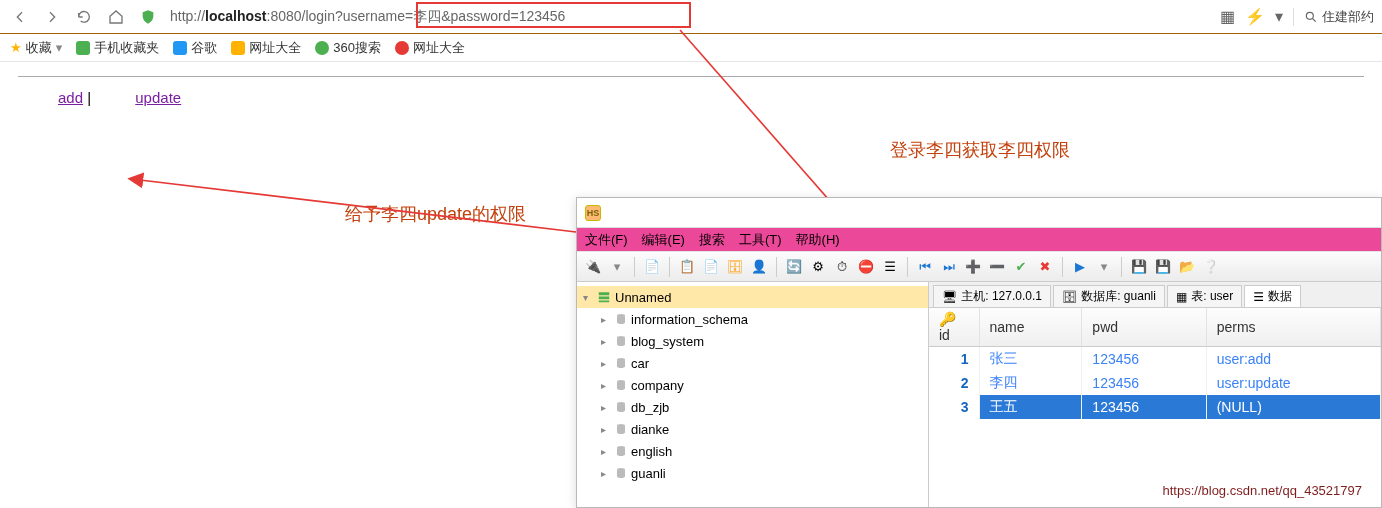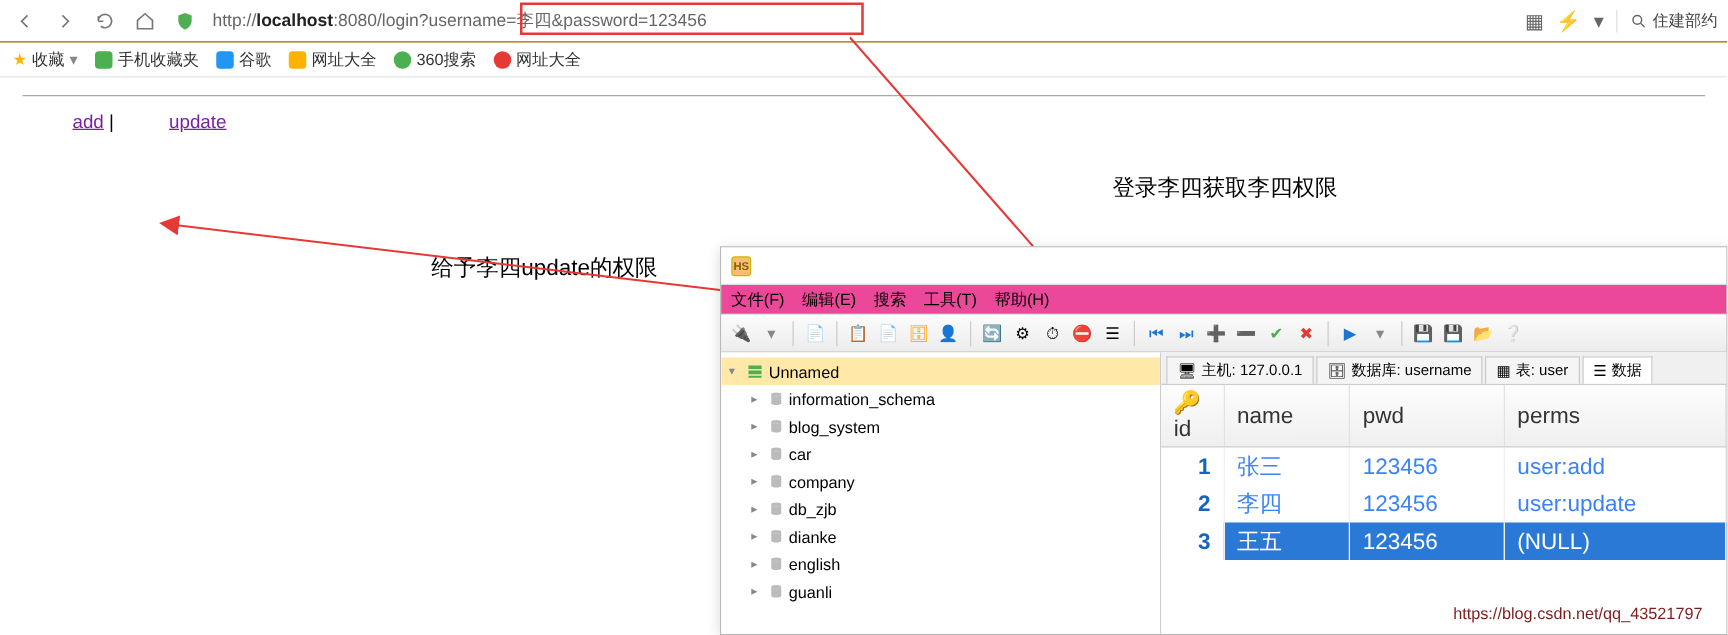--- a/index.html
+++ b/index.html
@@ -73,21 +73,21 @@
 .page {
   padding: 14px 18px;
 }
 .page h1 { font-size: 32px; font-weight: 700; margin-bottom: 12px; }
 .page hr { border: none; border-top: 1px solid #aaa; margin-bottom: 12px; }
 .links { font-size: 15px; }
 .links a { color: #7b1fa2; text-decoration: underline; margin-left: 40px; }
 
 .anno {
   position: absolute;
-  color: #000000;
+  color: #c2410c;
   font-size: 18px;
   font-weight: 500;
   pointer-events: none;
 }
 .anno1 { left: 890px; top: 138px; }
 .anno2 { left: 345px; top: 202px; }
 
 svg.overlay {
   position: absolute; left: 0; top: 0;
   width: 1382px; height: 508px;
@@ -164,21 +164,21 @@
   display: flex; align-items: center; gap: 4px;
   background: #f5f5f5; border: 1px solid #ccc; border-bottom: none;
   font-size: 12px; cursor: pointer;
 }
 .tab.active { background: #fff; }
 .caption-row {
   height: 24px; display: flex; align-items: center; justify-content: space-between;
   padding: 0 8px; color: #444; border-bottom: 1px solid #eee;
 }
 .tbl {
-  width: 100%; border-collapse: collapse; font-size: 18px;
+  width: 100%; border-collapse: collapse; font-size: 14px;
 }
 .tbl th {
   text-align: left; font-weight: 400; padding: 3px 10px;
   background: linear-gradient(#fdfdfd,#efefef);
   border-right: 1px solid #e2e2e2; border-bottom: 1px solid #ccc;
   color: #333;
 }
 .tbl td {
   padding: 3px 10px; border-right: 1px solid #f0f0f0;
 }
@@ -407,21 +407,21 @@
               <ellipse cx="12" cy="5" rx="8" ry="3" fill="#bbb"></ellipse>
               <path fill="#bbb" d="M4 5v14c0 1.7 3.6 3 8 3s8-1.3 8-3V5c0 1.7-3.6 3-8 3S4 6.7 4 5z"></path>
             </svg>
             <span>guanli</span>
           </div>
         </div>
     </div>
     <div class="right-pane">
       <div class="tabbar">
         <div class="tab">🖥 <span>主机: 127.0.0.1</span></div>
-        <div class="tab">🗄 <span>数据库: username</span></div>
+        <div class="tab">🗄 <span>数据库: guanli</span></div>
         <div class="tab">▦ <span>表: user</span></div>
         <div class="tab active">☰ <span>数据</span></div>
       </div>
       <table class="tbl">
         <thead>
             <tr>
           <th><span style="color:#f90;">🔑</span> <span>id</span></th>
           <th>name</th>
           <th>pwd</th>
           <th>perms</th>

